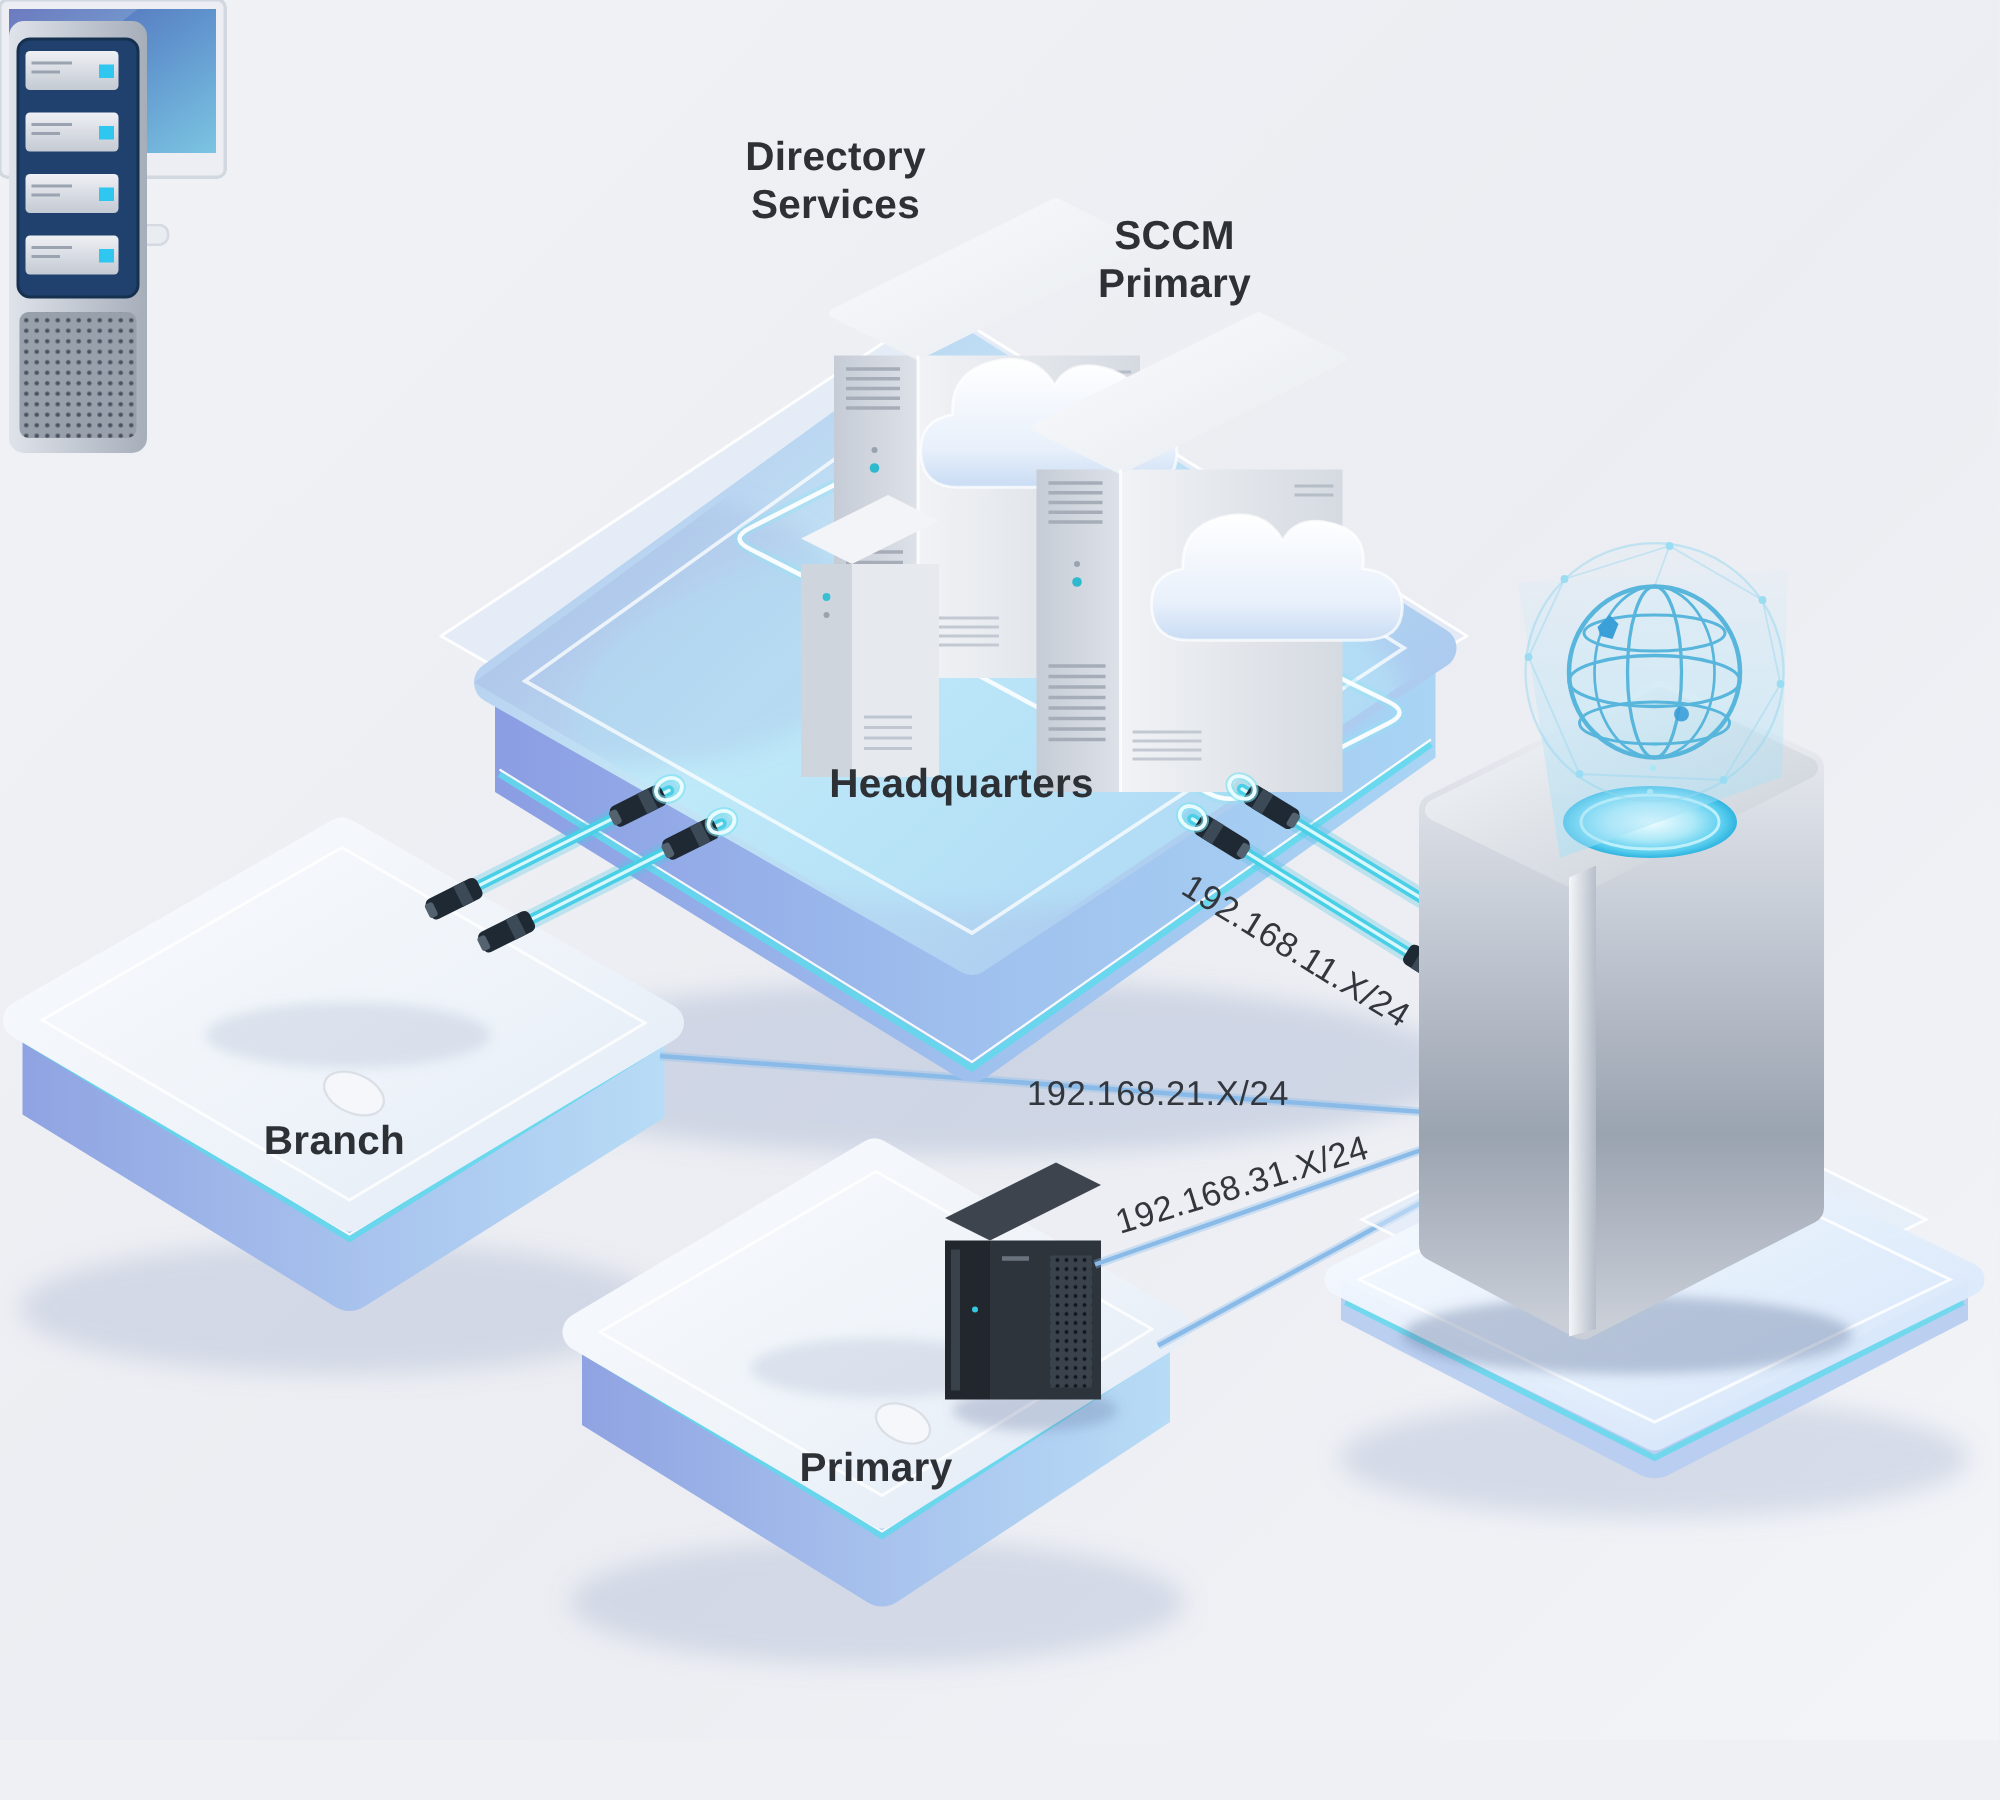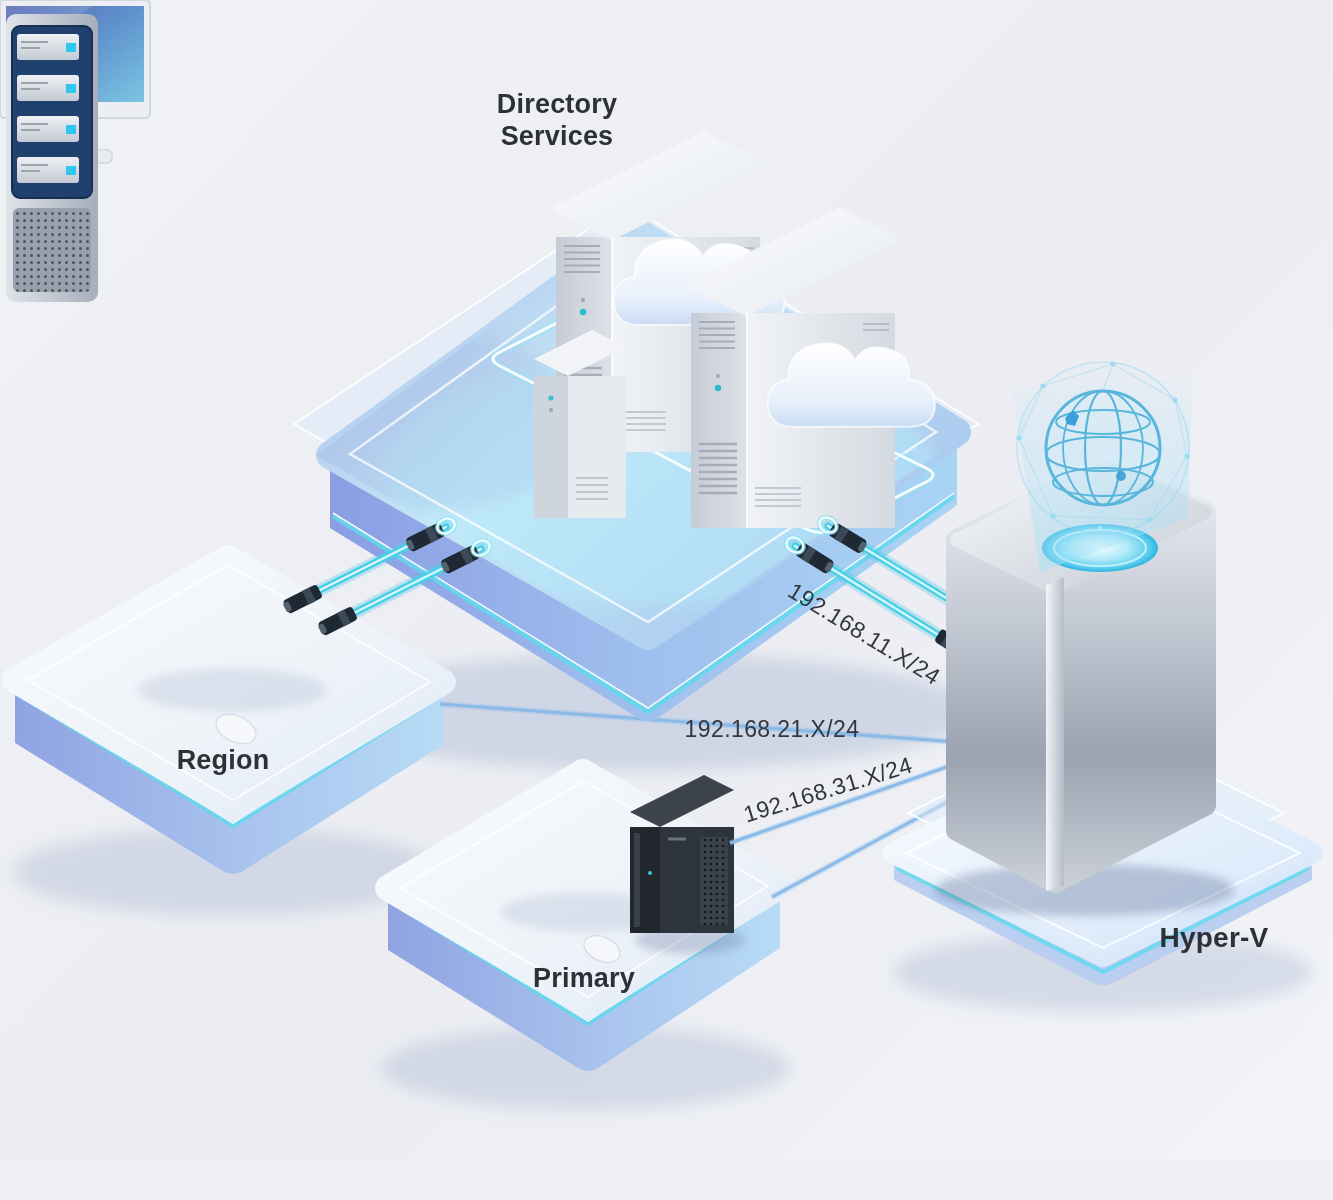--- a/index.html
+++ b/index.html
@@ -382,19 +382,20 @@
     <ellipse cx="0" cy="34" rx="50" ry="14" fill="none" stroke="#58b6dc" stroke-width="2"></ellipse>
     <ellipse rx="18" ry="57" fill="none" stroke="#58b6dc" stroke-width="2.2"></ellipse>
     <ellipse rx="40" ry="57" fill="none" stroke="#58b6dc" stroke-width="1.8"></ellipse>
     <path d="M-38,-30 l8,-8 6,6 -4,10 -8,-2 Z" fill="#3b9fd8"></path>
     <circle cx="18" cy="28" r="5" fill="#3b9fd8" opacity="0.9"></circle>
   </g>
 </g>
 </svg>
 
 <div class="lbl node-lbl" style="left:557px;top:121px;width:170px">Directory Services</div>
-<div class="lbl node-lbl" style="left:223px;top:761px;width:200px">Region</div>
+<div class="lbl node-lbl" style="left:783px;top:174px;width:130px">SCCM Primary</div>
+<div class="lbl node-lbl" style="left:641px;top:523px;width:300px">Headquarters</div>
+<div class="lbl node-lbl" style="left:223px;top:761px;width:200px">Branch</div>
 <div class="lbl node-lbl" style="left:584px;top:979px;width:200px">Primary</div>
-<div class="lbl node-lbl" style="left:1214px;top:938px;width:220px;font-size:28px">Hyper-V</div>
 <div class="lbl ip-lbl rot31" style="left:864px;top:634px">192.168.11.X/24</div>
 <div class="lbl ip-lbl" style="left:772px;top:729px">192.168.21.X/24</div>
 <div class="lbl ip-lbl rotm17" style="left:828px;top:790px">192.168.31.X/24</div>
 </div>
 
 </body></html>

